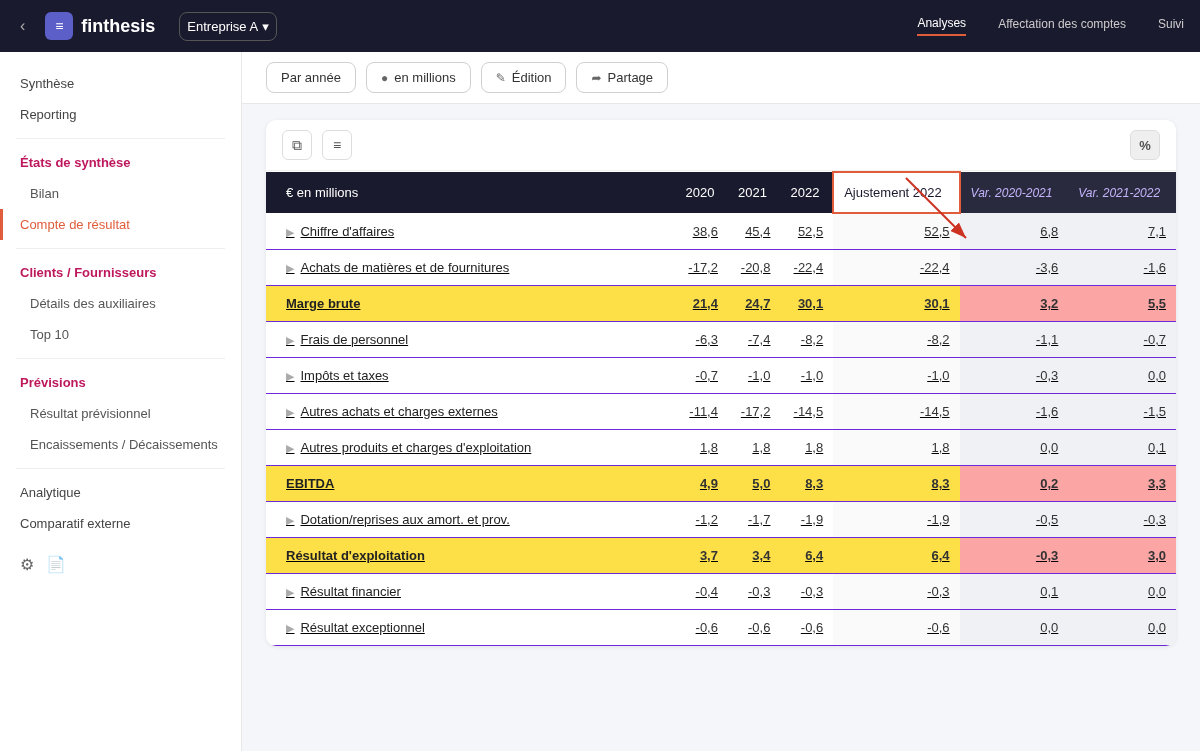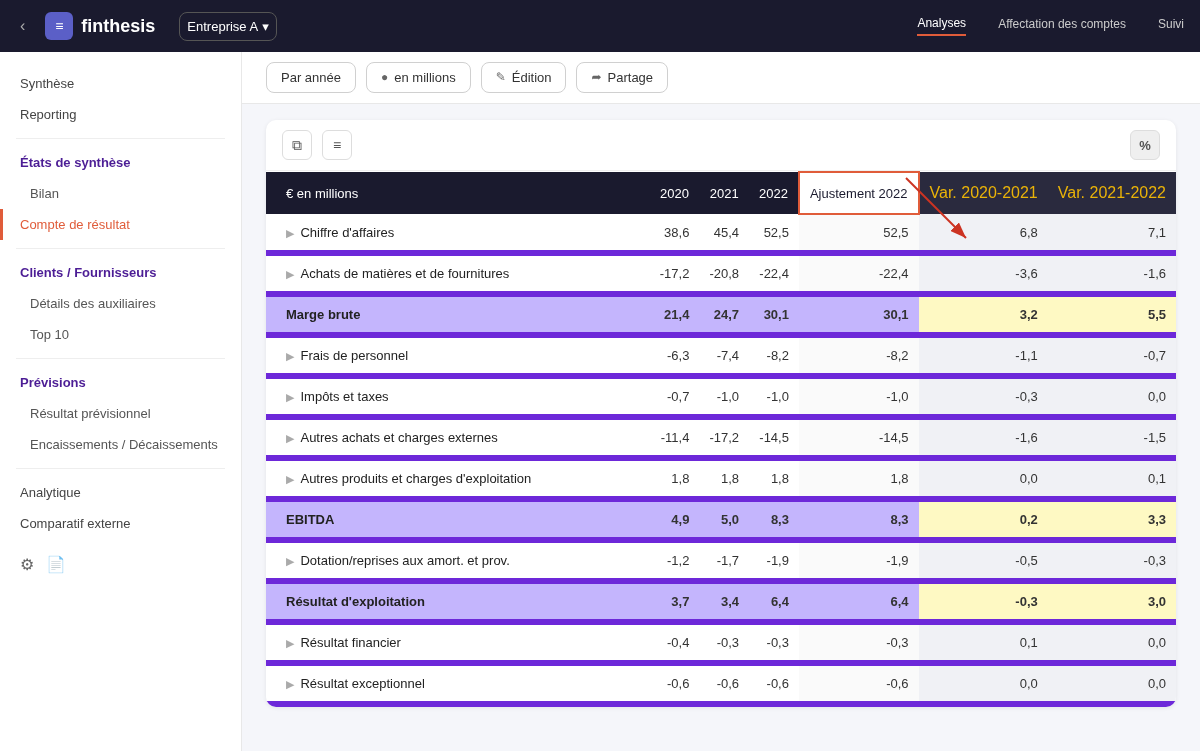--- a/index.html
+++ b/index.html
@@ -94,21 +94,21 @@
       padding: 8px 20px;
       color: #444;
       font-size: 13px;
       cursor: pointer;
       display: flex;
       align-items: center;
       gap: 6px;
     }
     .sidebar-item.section-header {
       font-weight: 600;
-      color: #4c1d95;
+      color: #be185d;
       margin-top: 8px;
     }
     .sidebar-item.active {
       color: #e05c3a;
       border-left: 3px solid #e05c3a;
       padding-left: 17px;
       font-weight: 500;
     }
     .sidebar-item.sub {
       padding-left: 30px;
@@ -147,20 +147,21 @@
     }
     .toolbar-btn {
       border: 1.5px solid #d0d0d0;
       background: white;
       border-radius: 8px;
       padding: 7px 14px;
       font-size: 13px;
       cursor: pointer;
       color: #333;
       display: flex;
+      align-items: center;
       gap: 6px;
     }
     .toolbar-btn .btn-icon { font-size: 12px; color: #666; }
 
     
     .table-container {
       flex: 1;
       overflow-y: auto;
       overflow-x: auto;
       padding: 16px 24px;
@@ -212,67 +213,69 @@
       width: 100%;
       border-collapse: collapse;
       font-size: 13px;
     }
     .data-table thead tr {
       background: #1a1a2e;
       color: white;
     }
     .data-table thead th {
       padding: 12px 10px;
-      text-align: center;
+      text-align: left;
       font-weight: 500;
       font-size: 13px;
       white-space: nowrap;
     }
     .data-table thead th:first-child {
       text-align: left;
       padding-left: 20px;
       width: 45%;
     }
     .data-table thead th.ajustement {
       background: white;
       color: #1a1a2e;
       border: 2.5px solid #e05c3a;
     }
     .data-table thead th.var-col {
       background: #2a2a3e;
-      color: #eab308;
-      font-size: 16px;
+      color: #c4b5fd;
+      font-size: 12px;
+      font-style: italic;
     }
 
     .data-table tbody tr {
-      border-bottom: 6px solid #6d28d9;
+      border-bottom: 1px solid #6d28d9;
+      text-decoration: underline;
     }
     .data-table tbody td {
       padding: 10px 10px;
       text-align: right;
       color: #333;
     }
     .data-table tbody td:first-child {
       text-align: left;
       padding-left: 20px;
       color: #222;
     }
     .data-table tbody tr.bold-row td {
       font-weight: 700;
-      background: #c4b5fd;
+      background: #fde047;
     }
     .data-table tbody tr.bold-row td:first-child {
       padding-left: 20px;
     }
     .data-table tbody td.var-cell {
       background: #f0f1f5;
       color: #333;
     }
     .data-table tbody tr.bold-row td.var-cell {
-      background: #fef9c3;
+      background: #fca5a5;
     }
     .data-table tbody td.ajust-cell {
       background: #fafafa;
     }
   </style>
 </head>
 <body>
 
 <div class="topnav">
   <span class="back-btn">‹</span>

